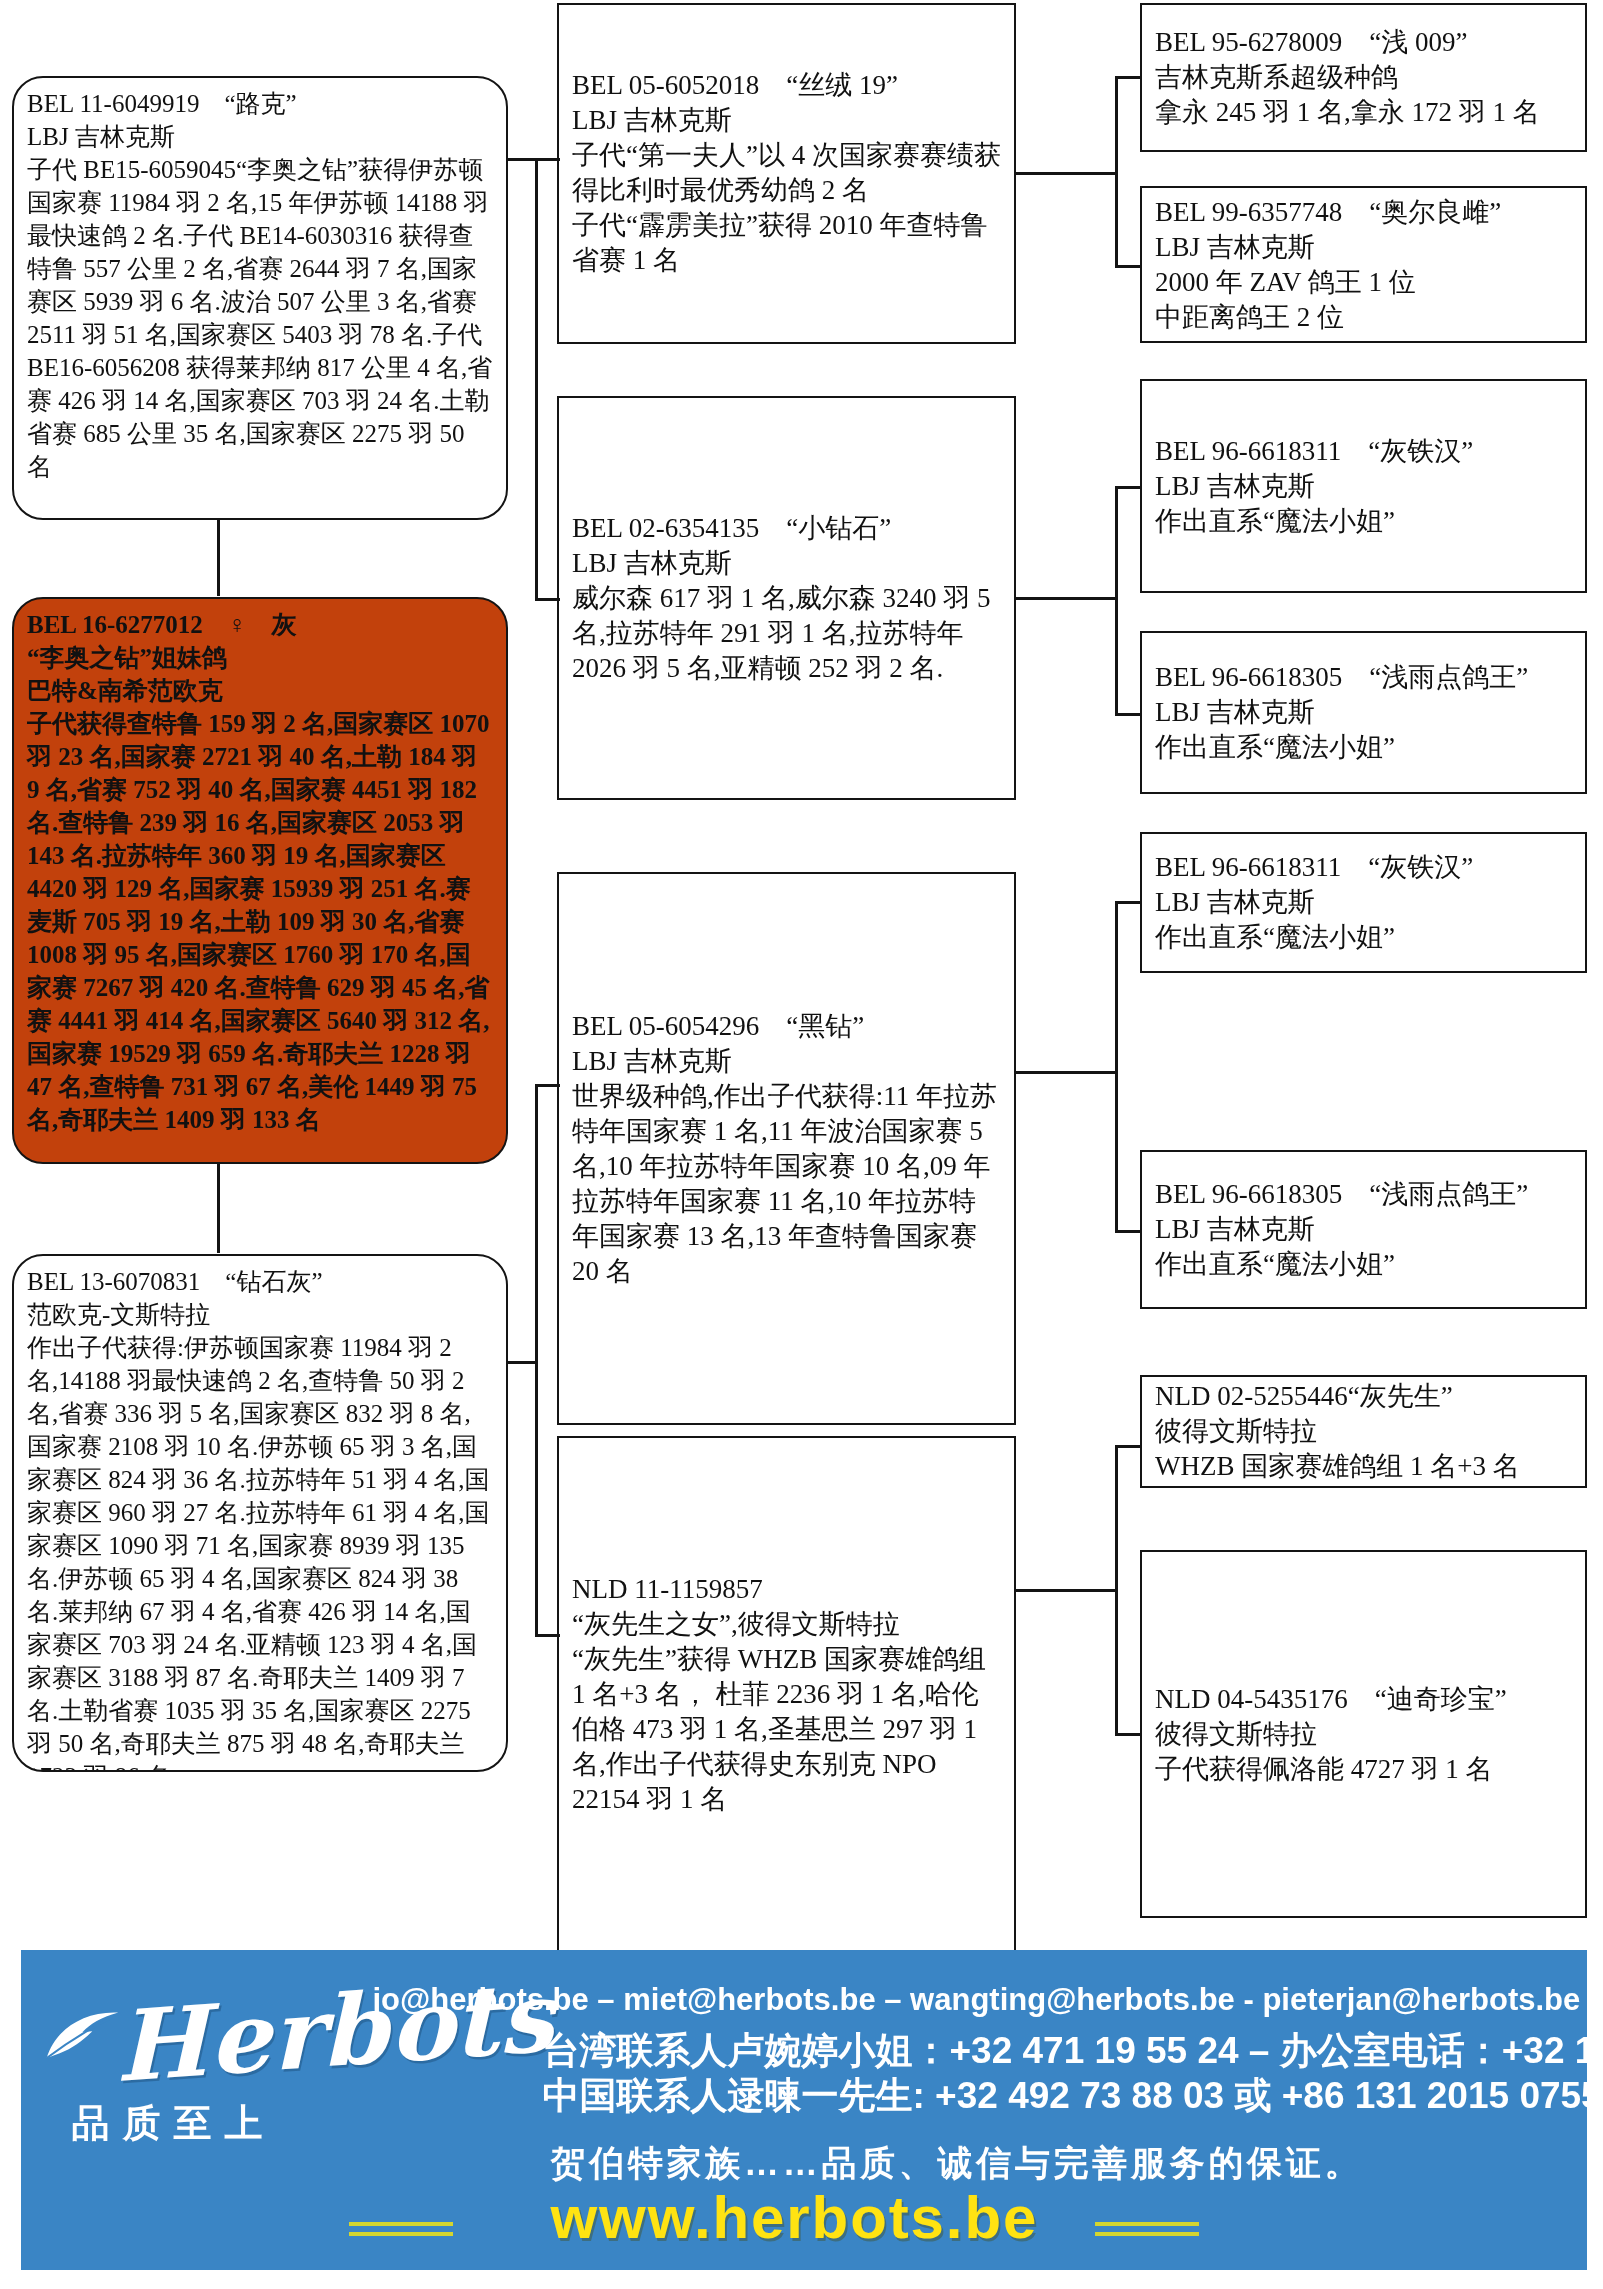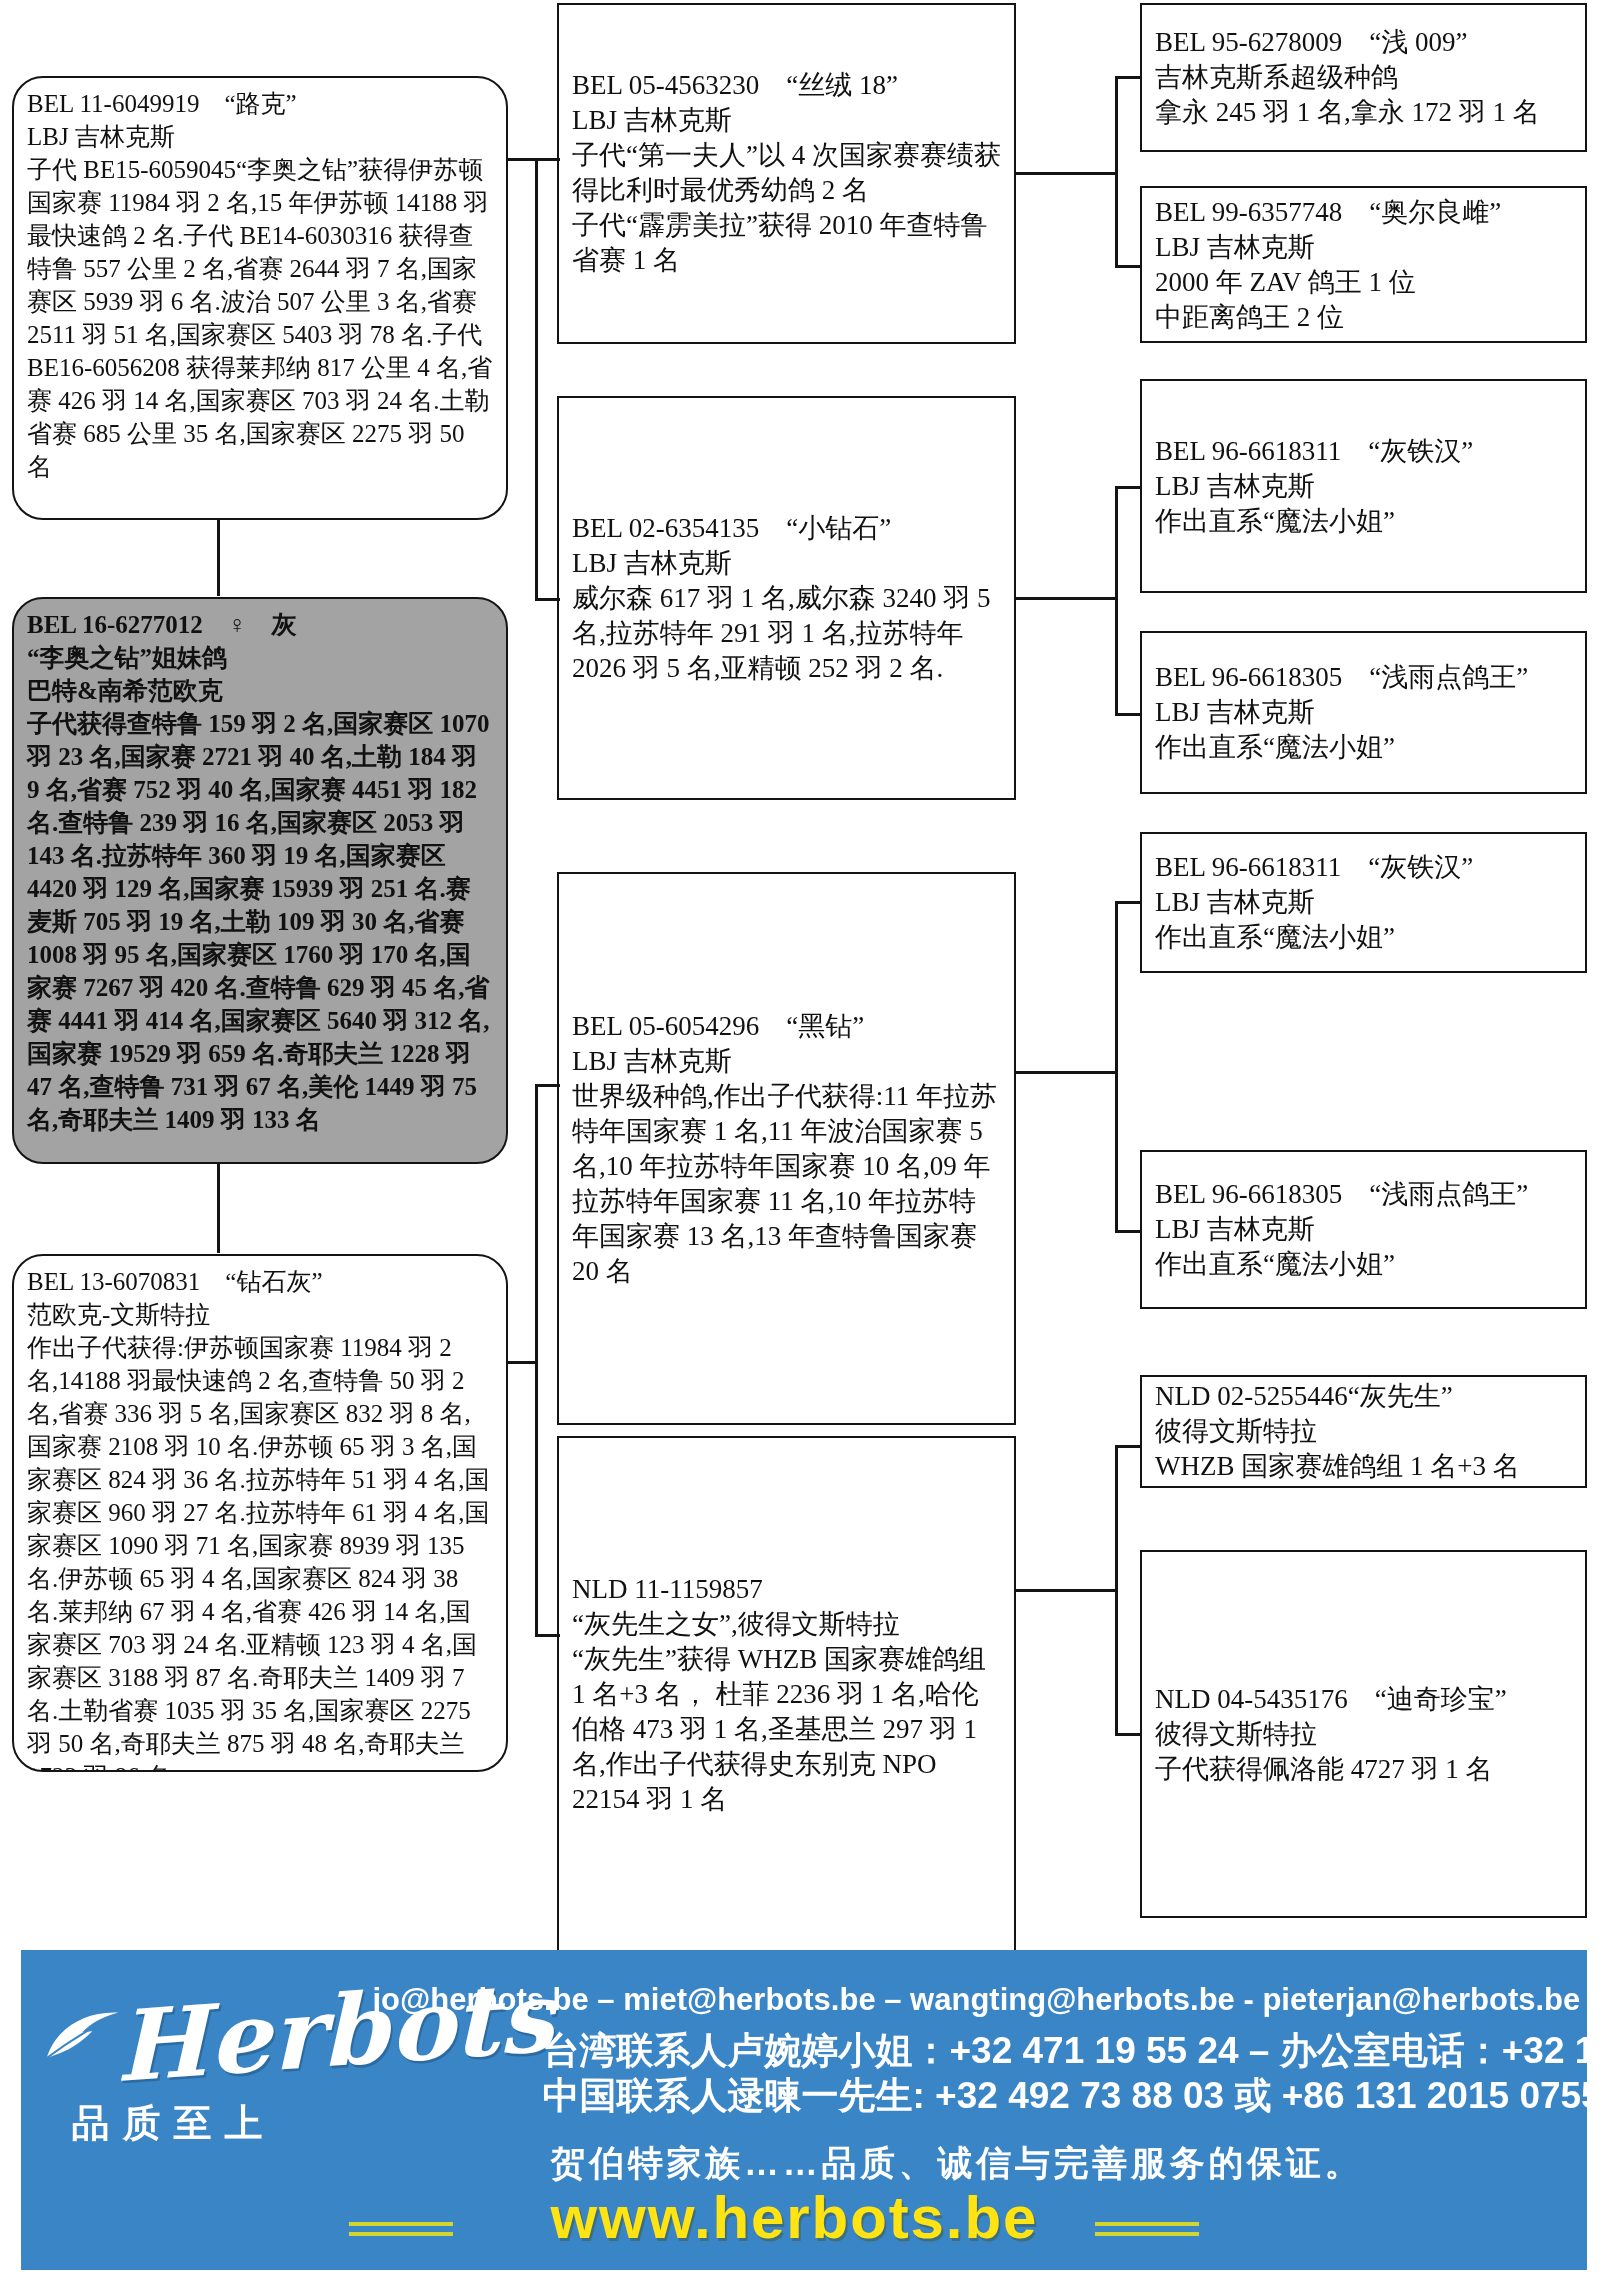--- a/index.html
+++ b/index.html
@@ -4,21 +4,21 @@
 <style>
   html,body{margin:0;padding:0;background:#ffffff;}
   .page{position:relative;width:1603px;height:2290px;background:#fff;overflow:hidden;
         font-family:"Liberation Serif","DejaVu Serif",serif;color:#111;}
   
   .box{position:absolute;box-sizing:border-box;border:2.8px solid #141414;background:#fff;
        padding:9.3px 13px;overflow:hidden;}
   .box .title{white-space:nowrap;}
   .left-col{font-size:25px;line-height:33px;border-radius:31px;}
   .mid-col,.right-col{font-size:27px;line-height:35px;display:flex;flex-direction:column;justify-content:center;}
-  .subject{background:#a3a3a3;font-weight:700;}
+  .subject{background:#c2410c;font-weight:700;}
   
   .hline,.vline{position:absolute;background:#141414;}
   
   .banner{position:absolute;left:20.5px;top:1950px;width:1566px;height:320px;background:#3a85c5;
           font-family:"Liberation Sans","DejaVu Sans",sans-serif;color:#fff;}
   .logo-wrap{position:absolute;left:17px;top:24px;width:392px;height:158px;}
   .feather{position:absolute;left:0;top:32px;width:89px;height:65px;}
   .logo-text{position:absolute;left:86px;top:0;font-family:"DejaVu Serif","Liberation Serif",serif;
              font-style:italic;font-weight:700;font-size:97px;color:#fff;
              transform:rotate(-4deg) skewX(-6deg);text-shadow:1.9px 2.8px 0 rgba(0,30,60,.25);}
@@ -52,21 +52,21 @@
     <div>子代获得查特鲁 159 羽 2 名,国家赛区 1070 羽 23 名,国家赛 2721 羽 40 名,土勒 184 羽 9 名,省赛 752 羽 40 名,国家赛 4451 羽 182 名.查特鲁 239 羽 16 名,国家赛区 2053 羽 143 名.拉苏特年 360 羽 19 名,国家赛区 4420 羽 129 名,国家赛 15939 羽 251 名.赛麦斯 705 羽 19 名,土勒 109 羽 30 名,省赛 1008 羽 95 名,国家赛区 1760 羽 170 名,国家赛 7267 羽 420 名.查特鲁 629 羽 45 名,省赛 4441 羽 414 名,国家赛区 5640 羽 312 名,国家赛 19529 羽 659 名.奇耶夫兰 1228 羽 47 名,查特鲁 731 羽 67 名,美伦 1449 羽 75 名,奇耶夫兰 1409 羽 133 名</div>
   </div>
 
   <div class="box left-col" style="left:12px;top:1254px;width:496px;height:518px">
     <div class="title">BEL 13-6070831　“钻石灰”</div>
     <div>范欧克-文斯特拉</div>
     <div>作出子代获得:伊苏顿国家赛 11984 羽 2 名,14188 羽最快速鸽 2 名,查特鲁 50 羽 2 名,省赛 336 羽 5 名,国家赛区 832 羽 8 名,国家赛 2108 羽 10 名.伊苏顿 65 羽 3 名,国家赛区 824 羽 36 名.拉苏特年 51 羽 4 名,国家赛区 960 羽 27 名.拉苏特年 61 羽 4 名,国家赛区 1090 羽 71 名,国家赛 8939 羽 135 名.伊苏顿 65 羽 4 名,国家赛区 824 羽 38 名.莱邦纳 67 羽 4 名,省赛 426 羽 14 名,国家赛区 703 羽 24 名.亚精顿 123 羽 4 名,国家赛区 3188 羽 87 名.奇耶夫兰 1409 羽 7 名.土勒省赛 1035 羽 35 名,国家赛区 2275 羽 50 名,奇耶夫兰 875 羽 48 名,奇耶夫兰 1723 羽 86 名</div>
   </div>
 
   <div class="box mid-col" style="left:557px;top:2.8px;width:459px;height:341px">
-    <div class="title">BEL 05-4563230　“丝绒 18”</div>
+    <div class="title">BEL 05-6052018　“丝绒 19”</div>
     <div>LBJ 吉林克斯</div>
     <div>子代“第一夫人”以 4 次国家赛赛绩获得比利时最优秀幼鸽 2 名</div>
     <div>子代“霹雳美拉”获得 2010 年查特鲁省赛 1 名</div>
   </div>
 
   <div class="box mid-col" style="left:557px;top:396px;width:459px;height:404px">
     <div class="title">BEL 02-6354135　“小钻石”</div>
     <div>LBJ 吉林克斯</div>
     <div>威尔森 617 羽 1 名,威尔森 3240 羽 5 名,拉苏特年 291 羽 1 名,拉苏特年 2026 羽 5 名,亚精顿 252 羽 2 名.</div>
   </div>

